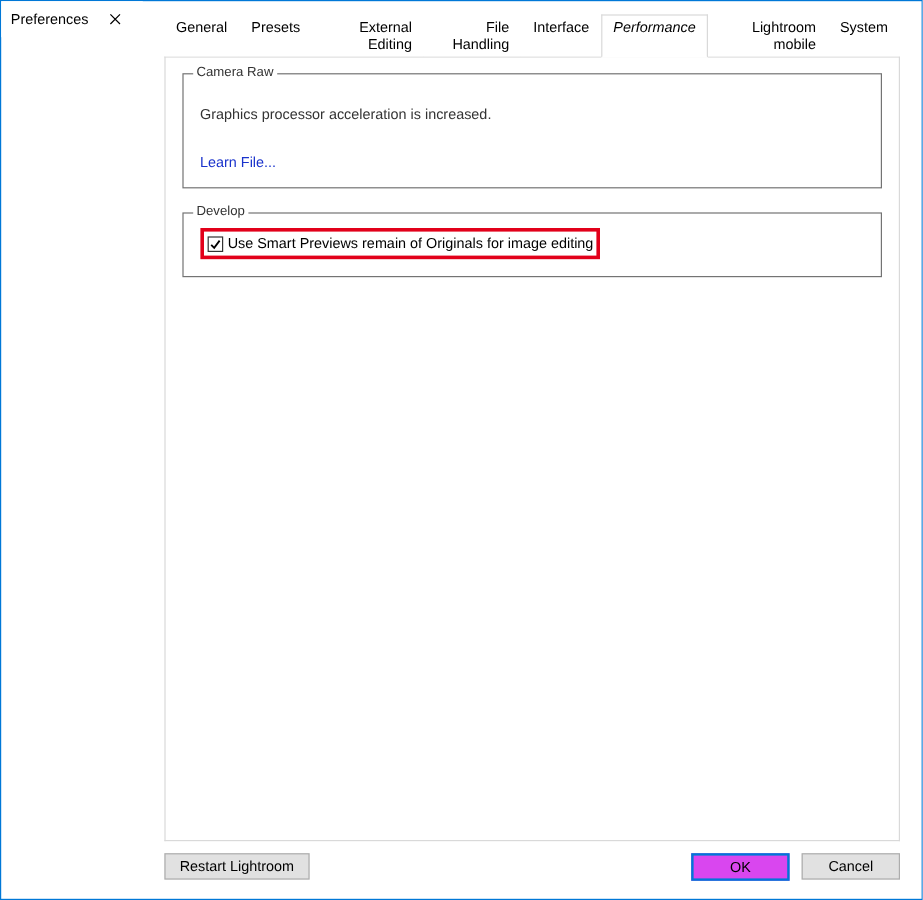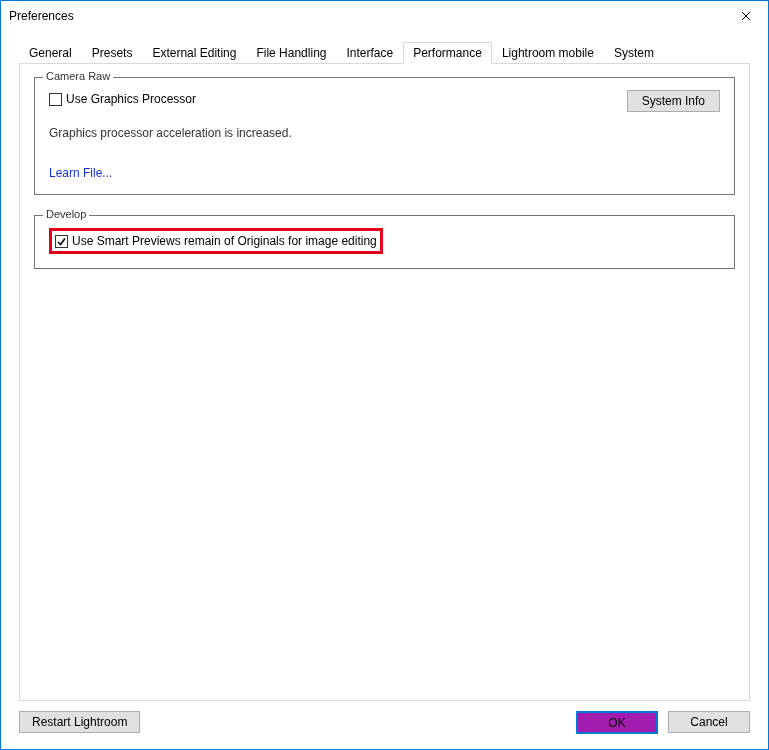--- a/index.html
+++ b/index.html
@@ -11,21 +11,21 @@
       width: 769px;
       height: 750px;
       overflow: hidden;
     }
     .window {
       width: 769px;
       height: 750px;
       border: 1px solid #0078d7;
       background: #fff;
       display: flex;
-      flex-direction: column;
+      flex-direction: row;
     }
     .titlebar {
       height: 30px;
       display: flex;
       align-items: center;
       justify-content: space-between;
       padding: 0 0 0 8px;
       background: #fff;
     }
     .titlebar-title { font-size: 12px; }
@@ -39,20 +39,21 @@
       cursor: pointer;
     }
     .close-btn svg { width: 10px; height: 10px; }
     .content {
       flex: 1;
       display: flex;
       flex-direction: column;
     }
     .tabstrip-wrap {
       padding: 10px 18px 0 18px;
+      text-align: right;
     }
     .tabstrip {
       display: flex;
       border-bottom: 1px solid #d9d9d9;
       position: relative;
       top: 1px;
     }
     .tab {
       padding: 3px 9px;
       border: 1px solid transparent;
@@ -60,20 +61,21 @@
       background: #fff;
       font-size: 12px;
       cursor: pointer;
       position: relative;
     }
     .tab.active {
       border-color: #d9d9d9;
       border-bottom: 1px solid #fff;
       margin-bottom: -1px;
       z-index: 1;
+      font-style: italic;
     }
     .tab-panel {
       flex: 1;
       margin: 0 18px;
       border: 1px solid #d9d9d9;
       border-top: none;
       padding: 14px 14px 14px 14px;
       background: #fff;
     }
     .fieldset {
@@ -109,21 +111,21 @@
       background: #e1e1e1;
       padding: 2px 14px;
       font-size: 12px;
       height: 22px;
       cursor: pointer;
       display:inline-flex; align-items:center; justify-content:center;
       min-width: 70px;
     }
     .btn.primary {
       border: 2px solid #0078d7;
-      background: #a21caf;
+      background: #d946ef;
       height: 23px;
     }
     .highlight-box {
       border: 3px solid #e2001a;
       display: inline-flex;
       align-items: center;
       gap: 4px;
       padding: 3px 3px;
     }
     .desc { font-size: 12px; color:#000; margin-top:18px; }
@@ -161,29 +163,20 @@
         <div class="tab active">Performance</div>
         <div class="tab">Lightroom mobile</div>
         <div class="tab">System</div>
       </div>
     </div>
 
     <div class="tab-panel">
 
       <div class="fieldset">
         <span class="fieldset-legend">Camera Raw</span>
-        <div class="row-top">
-          <label class="checkbox-row">
-            <span class="checkbox">
-              
-            </span>
-            <span>Use Graphics Processor</span>
-          </label>
-          <button class="btn sysinfo">System Info</button>
-        </div>
         <div class="muted">Graphics processor acceleration is increased.</div>
         <span class="link">Learn File...</span>
       </div>
 
       <div class="fieldset">
         <span class="fieldset-legend">Develop</span>
         <div class="highlight-box">
           <span class="checkbox checked">
             <svg viewBox="0 0 11 11">
                 <path d="M2 6 L4.5 8.5 L9 2.5" stroke="#000" stroke-width="1.5" fill="none"></path>

